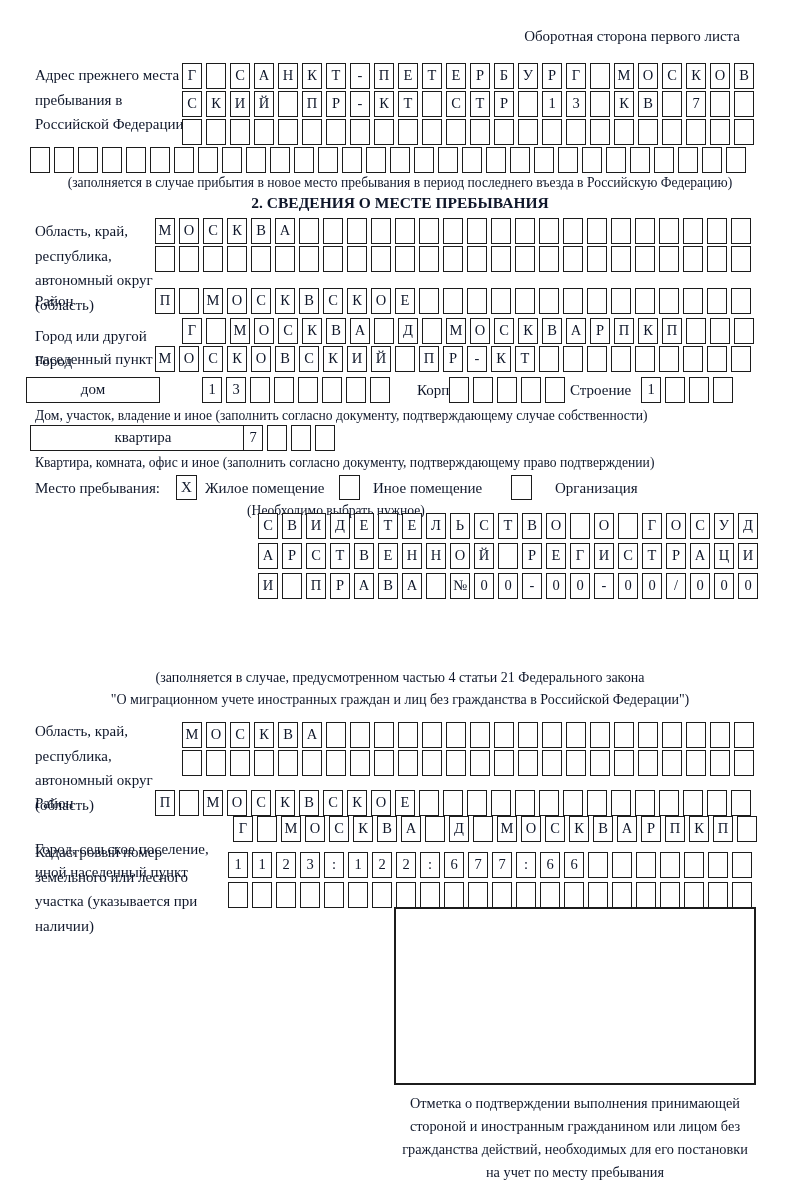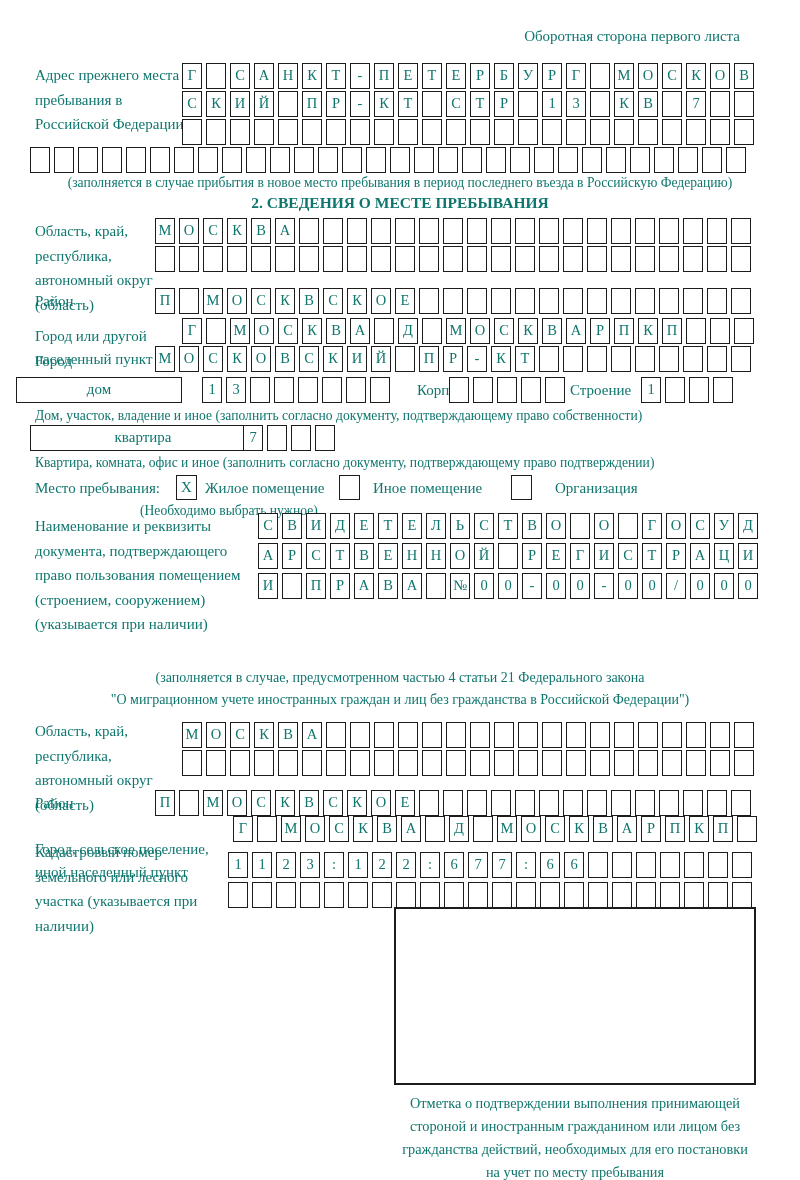--- a/index.html
+++ b/index.html
@@ -1,18 +1,18 @@
 <!DOCTYPE html>
 <html><head>
 <meta charset="utf-8">
 <style>
   html,body{margin:0;padding:0;background:#fff;}
   .page{
     position:relative;width:800px;height:1180px;background:#fff;
-    font-family:"Liberation Serif","DejaVu Serif",serif;color:#0f766e;overflow:hidden;
+    font-family:"Liberation Serif","DejaVu Serif",serif;color:#0f172a;overflow:hidden;
   }
   .abs{position:absolute;}
   .lbl{font-size:15px;line-height:24.5px;}
   .cap{font-size:13.6px;line-height:18px;}
   .title{font-size:15.5px;font-weight:bold;text-align:center;width:800px;left:0;}
   .center{text-align:center;width:800px;left:0;}
   .cellrow{display:flex;gap:4px;}
   .cell{
     box-sizing:border-box;width:20px;height:26px;border:1.6px solid #1c1c1c;
     font-size:14.5px;line-height:23px;text-align:center;display:inline-block;background:#fff;flex:0 0 auto;
@@ -285,21 +285,21 @@
       <span class="cell"></span>
       <span class="cell"></span>
       <span class="cell"></span>
       <span class="cell"></span>
       <span class="cell"></span>
       <span class="cell"></span>
       <span class="cell"></span>
       <span class="cell"></span>
     </div>
 
-  <div class="abs widebox" style="top:377px;left:16px;width:166px;">дом</div>
+  <div class="abs widebox" style="top:377px;left:26px;width:134px;">дом</div>
   <div class="abs cellrow" style="top:377px;left:202px;">
       <span class="cell">1</span>
       <span class="cell">3</span>
       <span class="cell"></span>
       <span class="cell"></span>
       <span class="cell"></span>
       <span class="cell"></span>
       <span class="cell"></span>
       <span class="cell"></span>
     </div>
@@ -311,41 +311,40 @@
       <span class="cell"></span>
       <span class="cell"></span>
     </div>
   <div class="abs lbl" style="top:378px;left:570px;">Строение</div>
   <div class="abs cellrow" style="top:377px;left:641px;">
       <span class="cell">1</span>
       <span class="cell"></span>
       <span class="cell"></span>
       <span class="cell"></span>
     </div>
-  <div class="abs cap" style="top:407px;left:35px;">Дом, участок, владение и иное (заполнить согласно документу, подтверждающему право собственности)</div>
+  <div class="abs cap" style="top:407px;left:35px;">Дом, участок, владение и иное (заполнить согласно документу, подтверждающему случае собственности)</div>
 
   <div class="abs widebox" style="top:425px;left:30px;width:226px;">квартира</div>
   <div class="abs cellrow" style="top:425px;left:243px;">
       <span class="cell">7</span>
       <span class="cell"></span>
       <span class="cell"></span>
       <span class="cell"></span>
     </div>
   <div class="abs cap" style="top:454px;left:35px;">Квартира, комната, офис и иное (заполнить согласно документу, подтверждающему право подтверждении)</div>
 
   <div class="abs lbl" style="top:476px;left:35px;">Место пребывания:</div>
   <div class="abs chk" style="top:475px;left:176px;">X</div>
   <div class="abs lbl" style="top:476px;left:205px;">Жилое помещение</div>
   <div class="abs chk" style="top:475px;left:339px;"></div>
   <div class="abs lbl" style="top:476px;left:373px;">Иное помещение</div>
   <div class="abs chk" style="top:475px;left:511px;"></div>
   <div class="abs lbl" style="top:476px;left:555px;">Организация</div>
-  <div class="abs cap" style="top:502px;left:140px;width:380px;">(Необходимо выбрать нужное)</div>
-
-  <div class="abs lbl" style="top:514px;left:35px;width:225px;">Наименование и реквизиты документа, подтверждающего право пользования помещением (строением, сооружением) (указывается при наличии)</div>
+  <div class="abs cap" style="top:502px;left:146px;width:380px;text-align:center;">(Необходимо выбрать нужное)</div>
+
   <div class="abs cellrow" style="top:513px;left:258px;">
       <span class="cell">С</span>
       <span class="cell">В</span>
       <span class="cell">И</span>
       <span class="cell">Д</span>
       <span class="cell">Е</span>
       <span class="cell">Т</span>
       <span class="cell">Е</span>
       <span class="cell">Л</span>
       <span class="cell">Ь</span>

